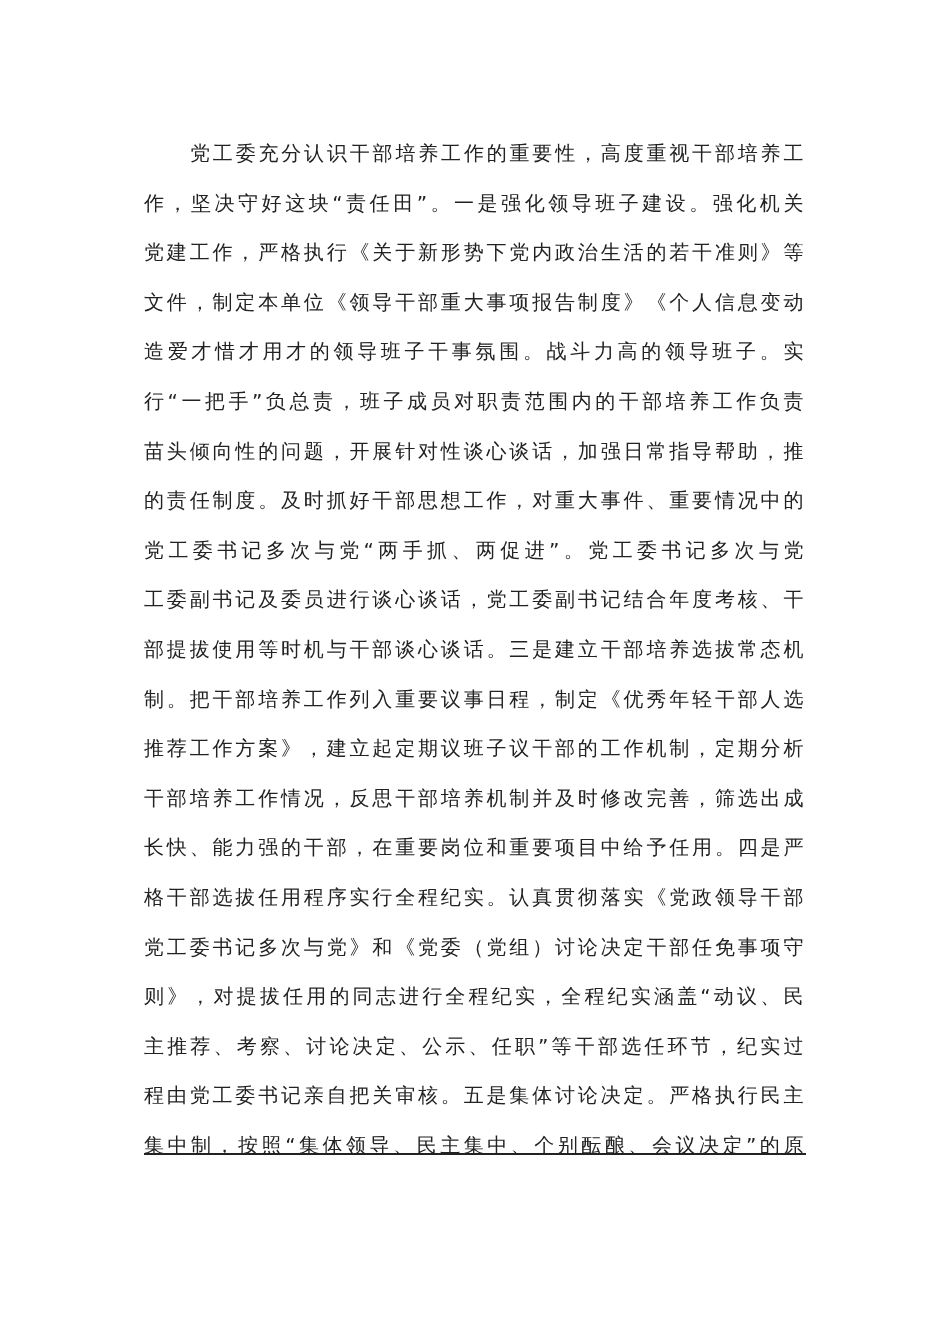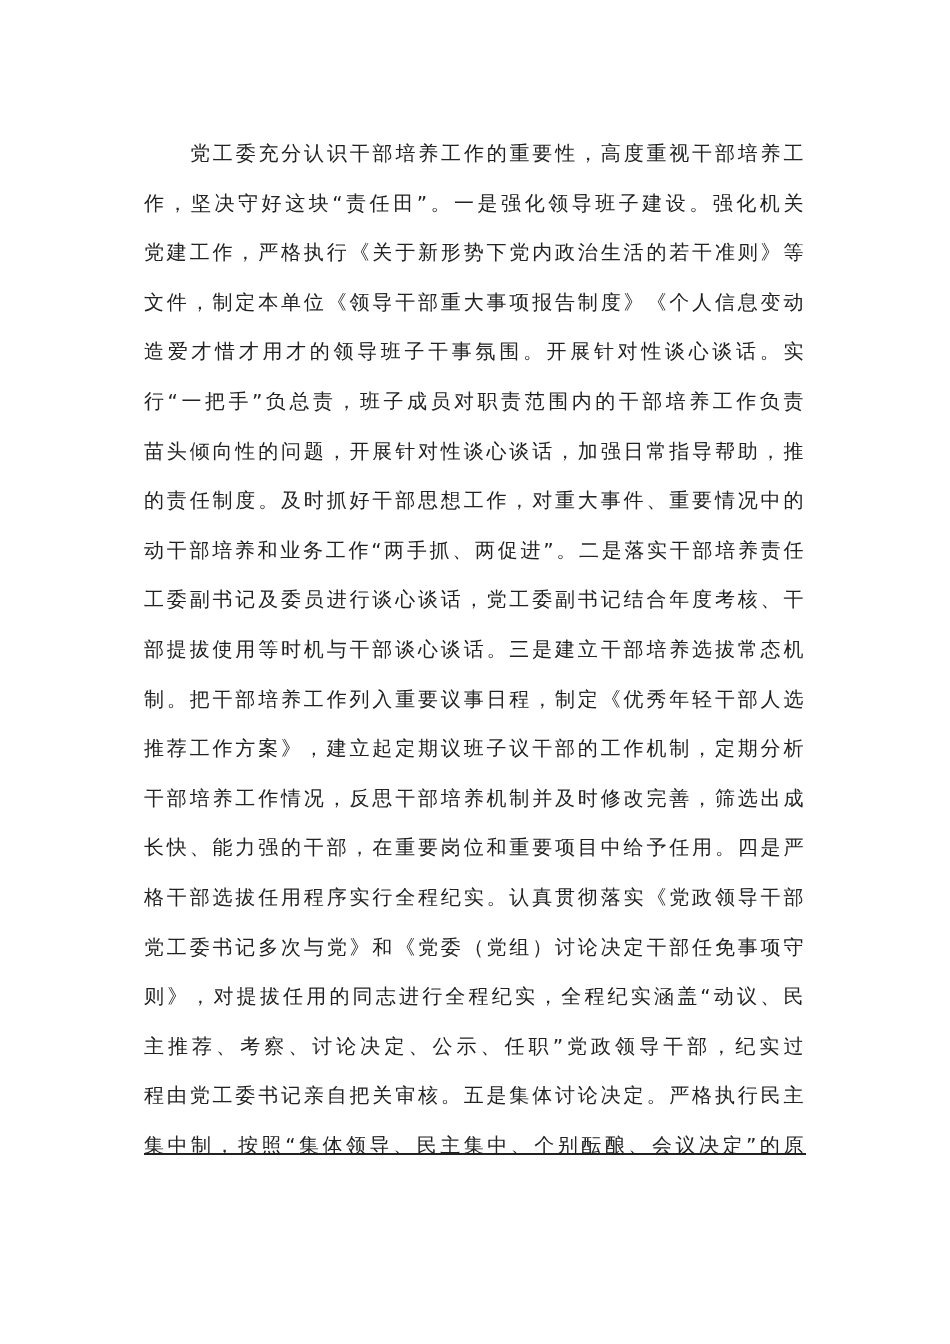--- a/index.html
+++ b/index.html
@@ -50,31 +50,31 @@
 </style>
 </head>
 <body>
 
 <div class="page">
   <div class="paragraph">
     <span class="line first">党工委充分认识干部培养工作的重要性，高度重视干部培养工</span>
     <span class="line">作，坚决守好这块“责任田”。一是强化领导班子建设。强化机关</span>
     <span class="line">党建工作，严格执行《关于新形势下党内政治生活的若干准则》等</span>
     <span class="line">文件，制定本单位《领导干部重大事项报告制度》《个人信息变动</span>
-    <span class="line">造爱才惜才用才的领导班子干事氛围。开展针对性谈心谈话。实</span>
+    <span class="line">造爱才惜才用才的领导班子干事氛围。战斗力高的领导班子。实</span>
     <span class="line">行“一把手”负总责，班子成员对职责范围内的干部培养工作负责</span>
     <span class="line">苗头倾向性的问题，开展针对性谈心谈话，加强日常指导帮助，推</span>
     <span class="line">的责任制度。及时抓好干部思想工作，对重大事件、重要情况中的</span>
-    <span class="line">动干部培养和业务工作“两手抓、两促进”。二是落实干部培养责任</span>
+    <span class="line">党工委书记多次与党“两手抓、两促进”。党工委书记多次与党</span>
     <span class="line">工委副书记及委员进行谈心谈话，党工委副书记结合年度考核、干</span>
     <span class="line">部提拔使用等时机与干部谈心谈话。三是建立干部培养选拔常态机</span>
     <span class="line">制。把干部培养工作列入重要议事日程，制定《优秀年轻干部人选</span>
     <span class="line">推荐工作方案》，建立起定期议班子议干部的工作机制，定期分析</span>
     <span class="line">干部培养工作情况，反思干部培养机制并及时修改完善，筛选出成</span>
     <span class="line">长快、能力强的干部，在重要岗位和重要项目中给予任用。四是严</span>
     <span class="line">格干部选拔任用程序实行全程纪实。认真贯彻落实《党政领导干部</span>
     <span class="line">党工委书记多次与党》和《党委（党组）讨论决定干部任免事项守</span>
     <span class="line">则》，对提拔任用的同志进行全程纪实，全程纪实涵盖“动议、民</span>
-    <span class="line">主推荐、考察、讨论决定、公示、任职”党政领导干部，纪实过</span>
+    <span class="line">主推荐、考察、讨论决定、公示、任职”等干部选任环节，纪实过</span>
     <span class="line">程由党工委书记亲自把关审核。五是集体讨论决定。严格执行民主</span>
     <span class="line last">集中制，按照“集体领导、民主集中、个别酝酿、会议决定”的原</span>
   </div>
 </div>
 
 </body></html>

